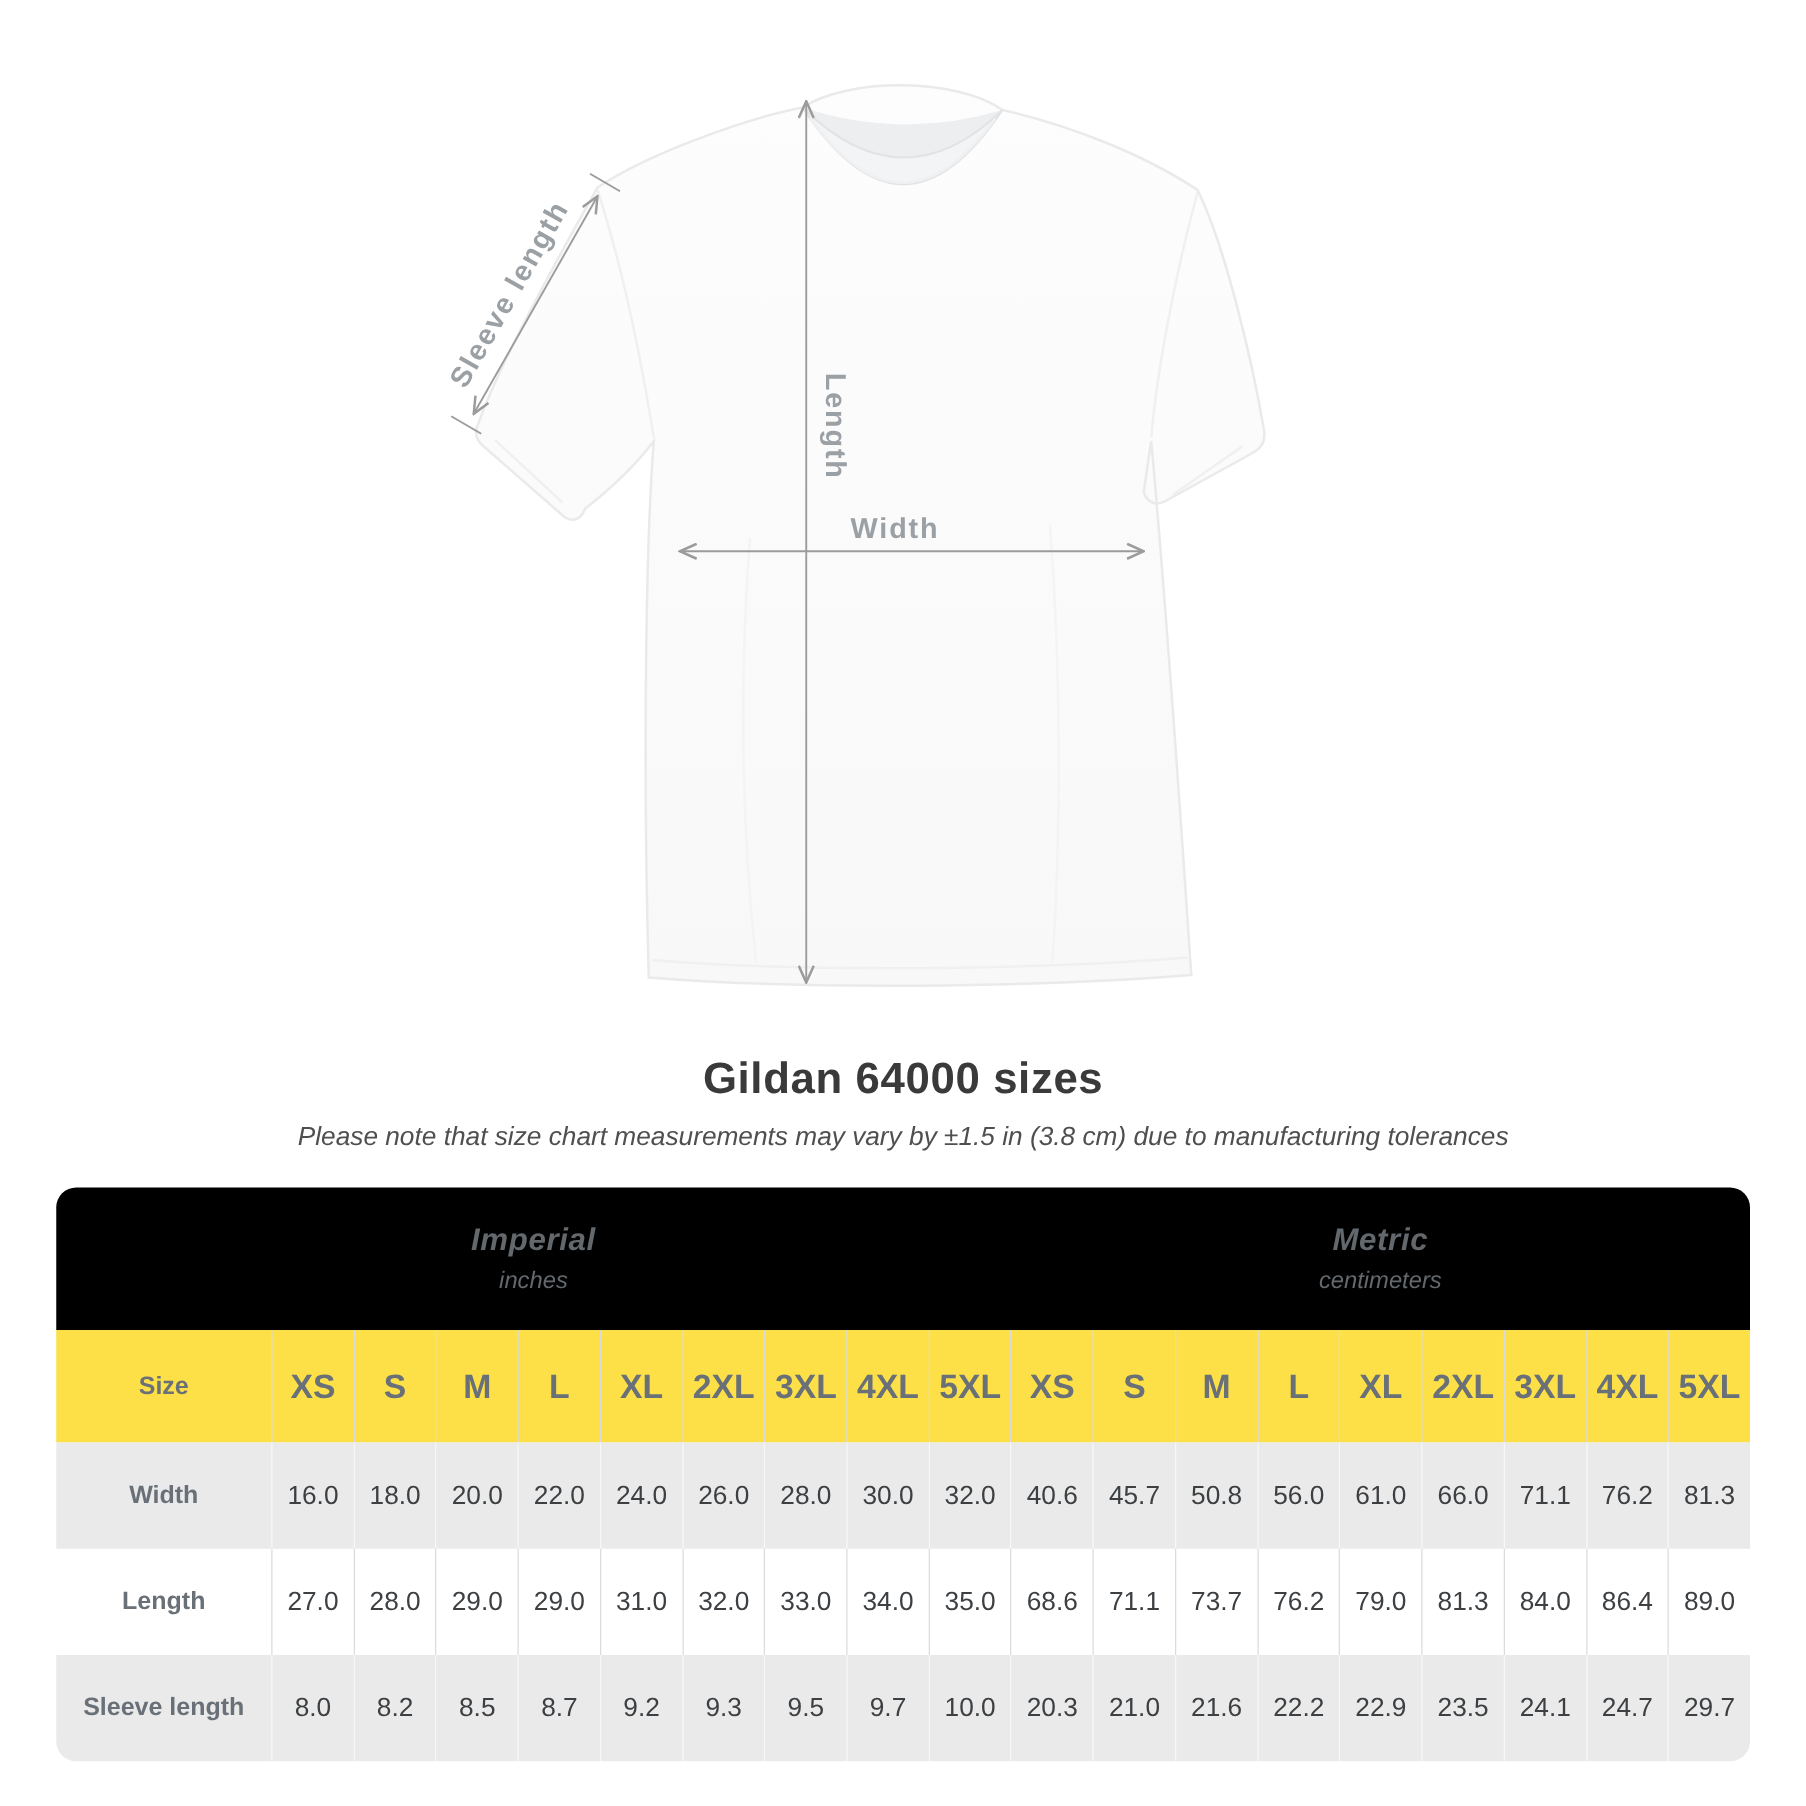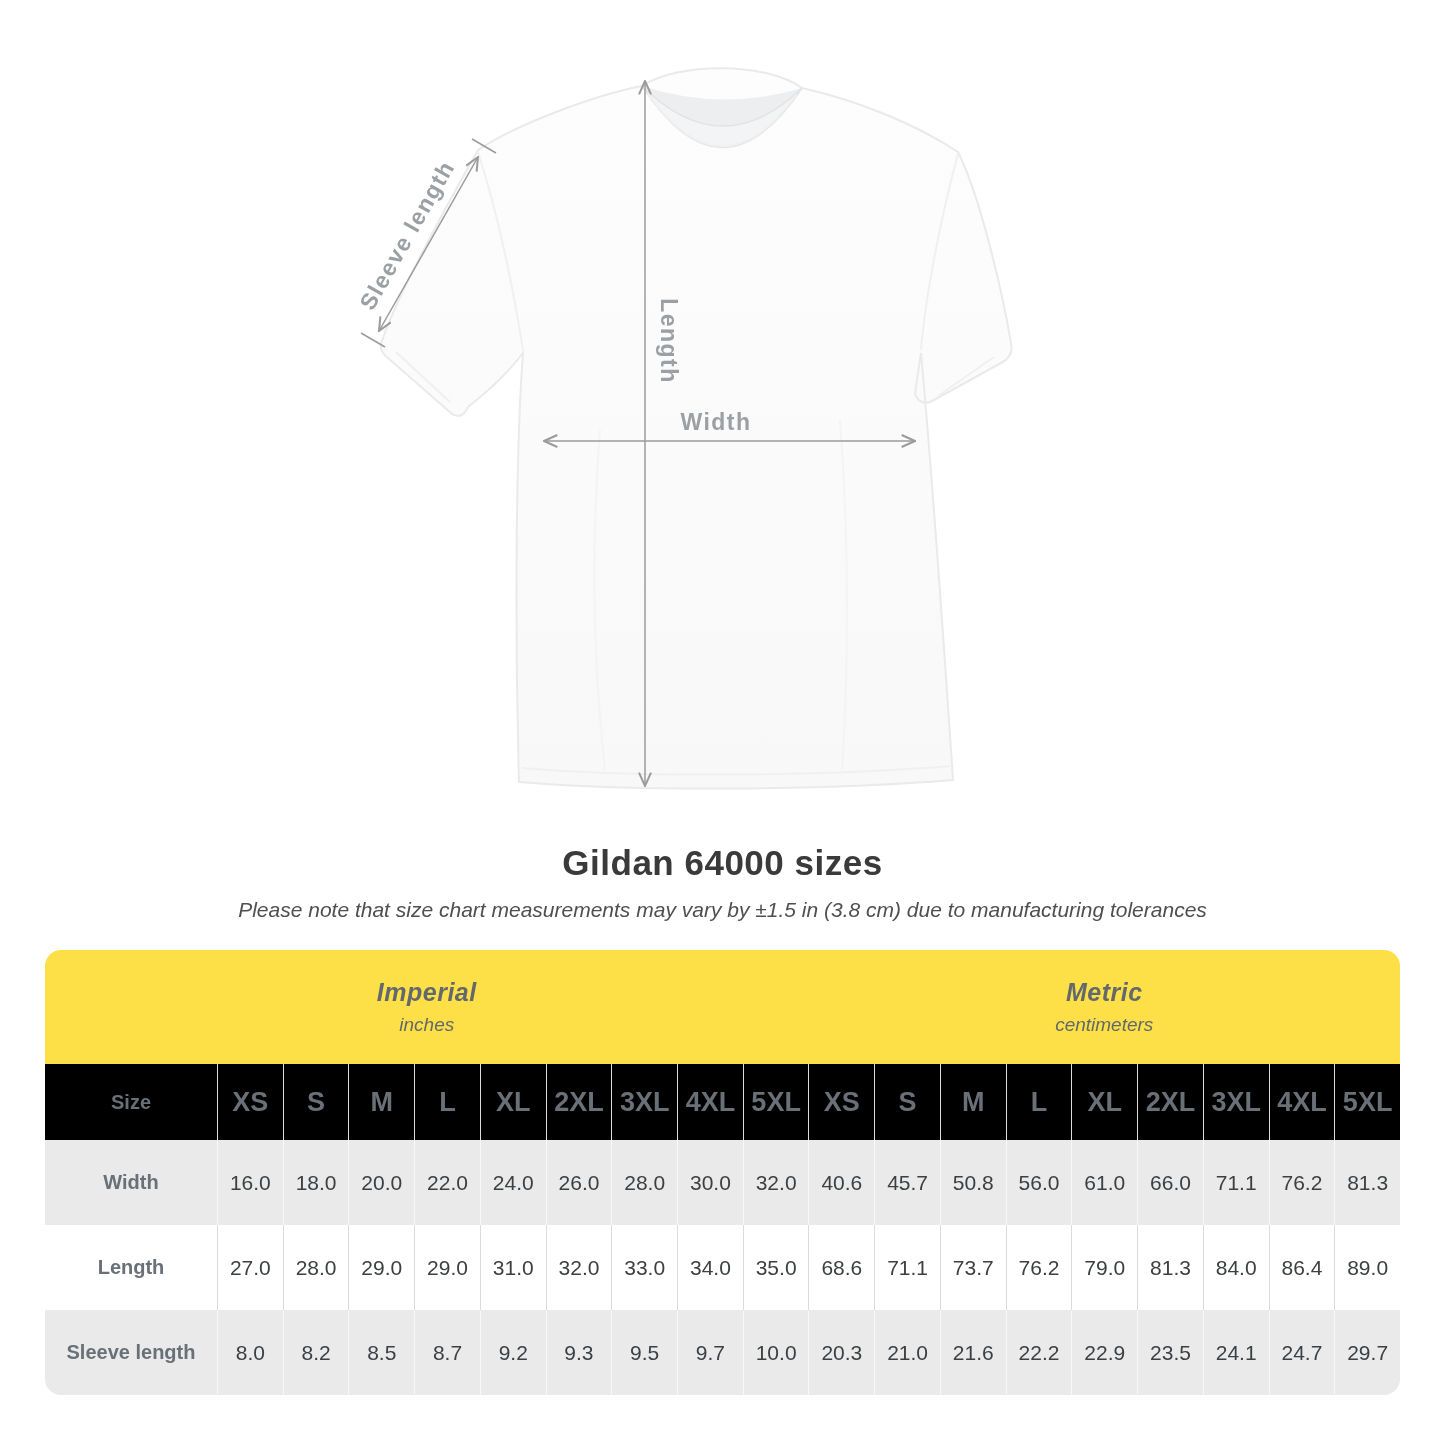--- a/index.html
+++ b/index.html
@@ -16,29 +16,29 @@
 
   
   .page-title{position:absolute;left:0;top:843px;width:100%;text-align:center;
     font-size:35px;font-weight:bold;color:#3a3a3a;letter-spacing:.5px;}
   .note{position:absolute;left:0;top:898px;width:100%;text-align:center;
     font-size:21px;font-style:italic;color:#4f4f4f;}
 
   
   .size-table{position:absolute;left:45px;top:950px;width:1355px;}
   .grid{display:grid;grid-template-columns:172px repeat(18,1fr);}
-  .band{height:114px;background:#fde047;border-radius:16px 16px 0 0;}
+  .band{height:114px;background:#000000;border-radius:16px 16px 0 0;}
   .ugroup{display:flex;flex-direction:column;align-items:center;justify-content:center;gap:7px;}
   .ugroup-imperial{grid-column:1 / 11;}
   .ugroup-metric{grid-column:11 / 20;}
   .ugroup .uname{font-size:25px;font-weight:bold;font-style:italic;color:#63686d;letter-spacing:.5px;}
   .ugroup .uunit{font-size:19px;font-style:italic;color:#63686d;}
 
   .trow{height:85px;}
-  .trow.size-row{height:76px;background:#000000;}
+  .trow.size-row{height:90px;background:#fde047;}
   .trow.striped{background:#eaeaea;}
   .trow.last-row{border-radius:0 0 16px 16px;}
   .cell{display:flex;align-items:center;justify-content:center;
     font-size:21px;color:#3d4043;}
   .cell + .cell{border-left:1px solid #dadbdc;}
   .trow.striped .cell + .cell{border-left-color:#f6f7f7;}
   .rlabel{font-weight:bold;font-size:20px;color:#697077;}
   .size-cell{font-weight:bold;font-size:27px;color:#697077;}
 </style>
 </head>

